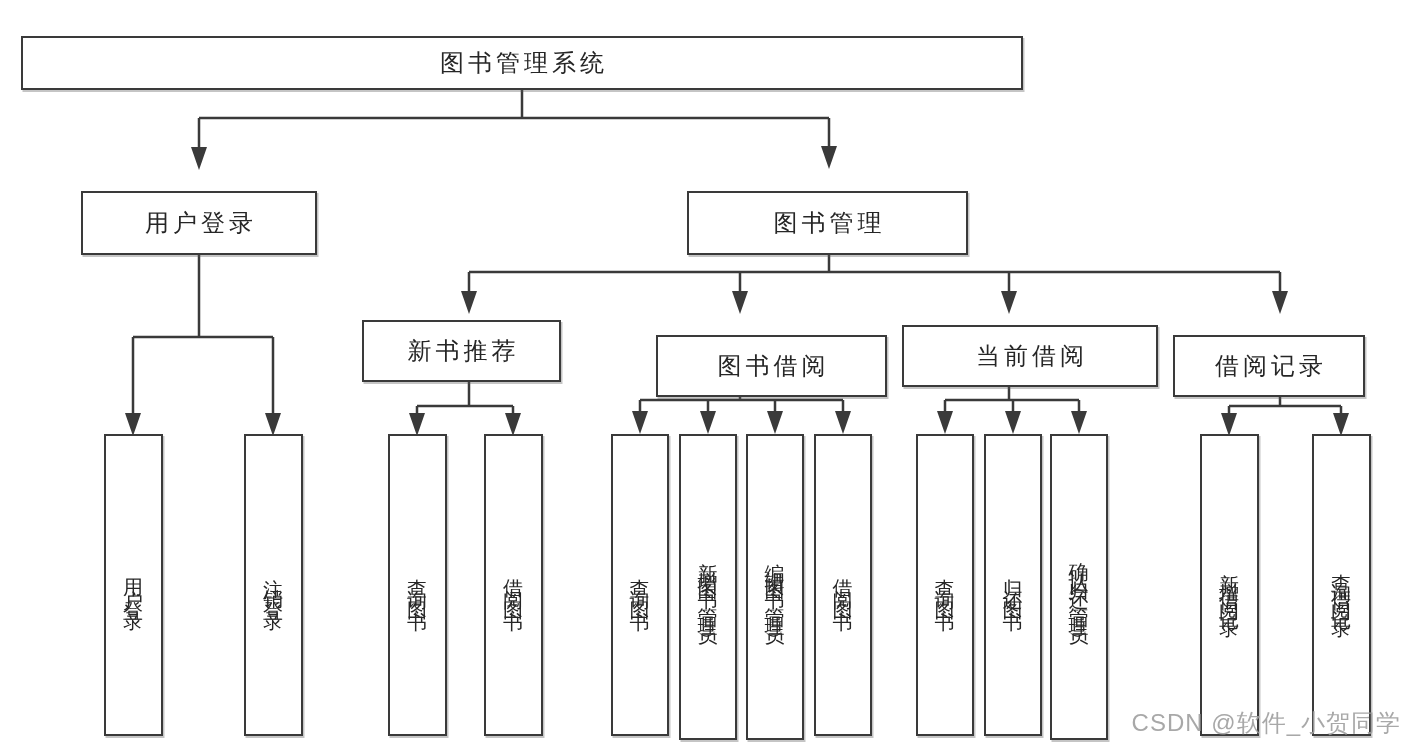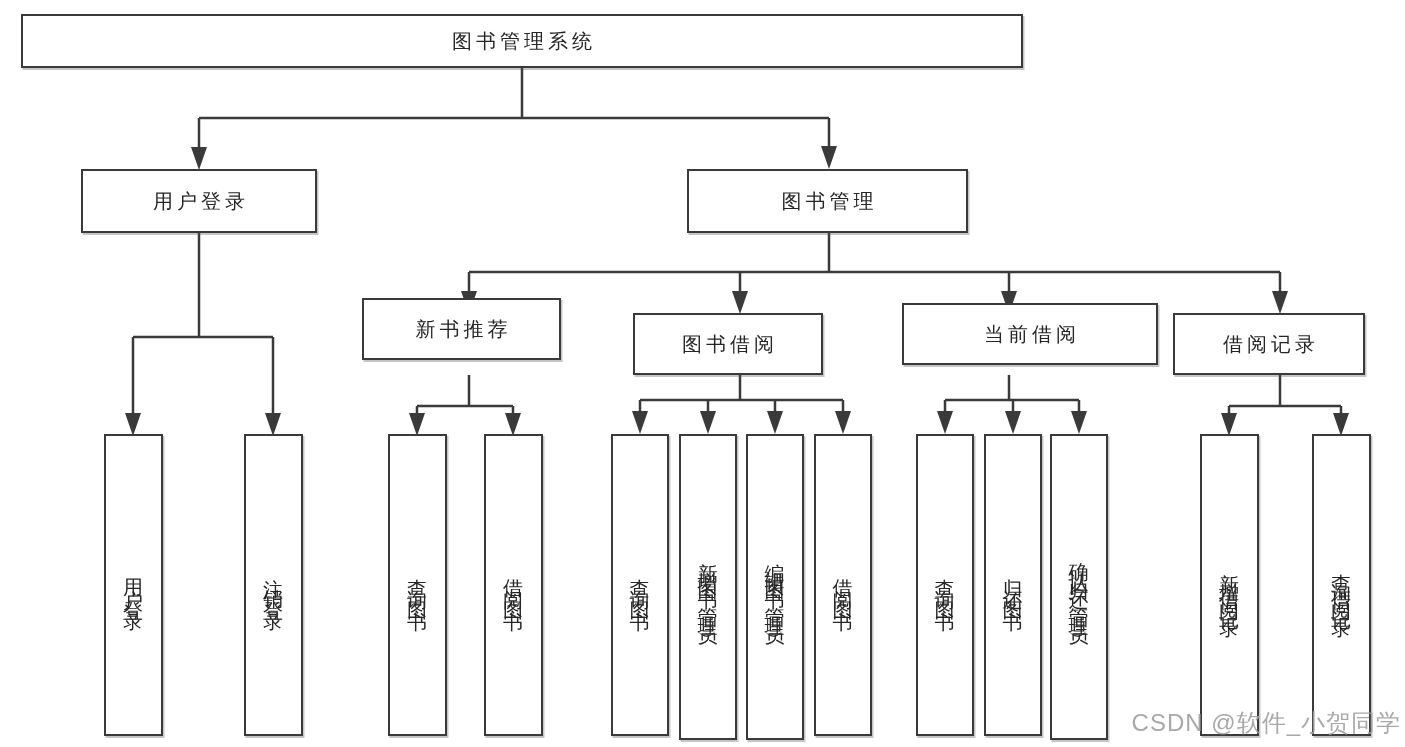--- a/index.html
+++ b/index.html
@@ -32,24 +32,25 @@
     box-sizing: border-box;
     background: #ffffff;
     border: 2.5px solid #3a3a3a;
     box-shadow: 1.5px 2px 0 rgba(90,90,90,0.35);
     display: flex;
     align-items: center;
     justify-content: center;
     color: #262626;
   }
   .hbox {
-    font-size: 20px;
+    font-size: 24px;
     letter-spacing: 4px;
     text-indent: 4px;
     white-space: nowrap;
+    margin-top: 22px;
   }
   .leaf {
     width: 59px;
     top: 434px;
     height: 302px;
   }
   .vtext {
     writing-mode: vertical-rl;
     text-orientation: mixed;
     font-size: 20px;
@@ -122,21 +123,21 @@
       <path class="arrow" d="M1333,413 L1349,413 L1341,436 Z"></path>
     </g>
   </svg>
 
   <div class="box hbox" style="left:21px; top:14px; width:1002px; height:54px;">图书管理系统</div>
 
   <div class="box hbox" style="left:81px; top:169px; width:236px; height:64px;">用户登录</div>
   <div class="box hbox" style="left:687px; top:169px; width:281px; height:64px;">图书管理</div>
 
   <div class="box hbox" style="left:362px; top:298px; width:199px; height:62px;">新书推荐</div>
-  <div class="box hbox" style="left:633px; top:313px; width:190px; height:62px;">图书借阅</div>
+  <div class="box hbox" style="left:656px; top:313px; width:231px; height:62px;">图书借阅</div>
   <div class="box hbox" style="left:902px; top:303px; width:256px; height:62px;">当前借阅</div>
   <div class="box hbox" style="left:1173px; top:313px; width:192px; height:62px;">借阅记录</div>
 
   <div class="box leaf" style="left:104px;">
     <span class="vtext">用户登录</span>
   </div>
   <div class="box leaf" style="left:244px;">
     <span class="vtext">注销登录</span>
   </div>
 

